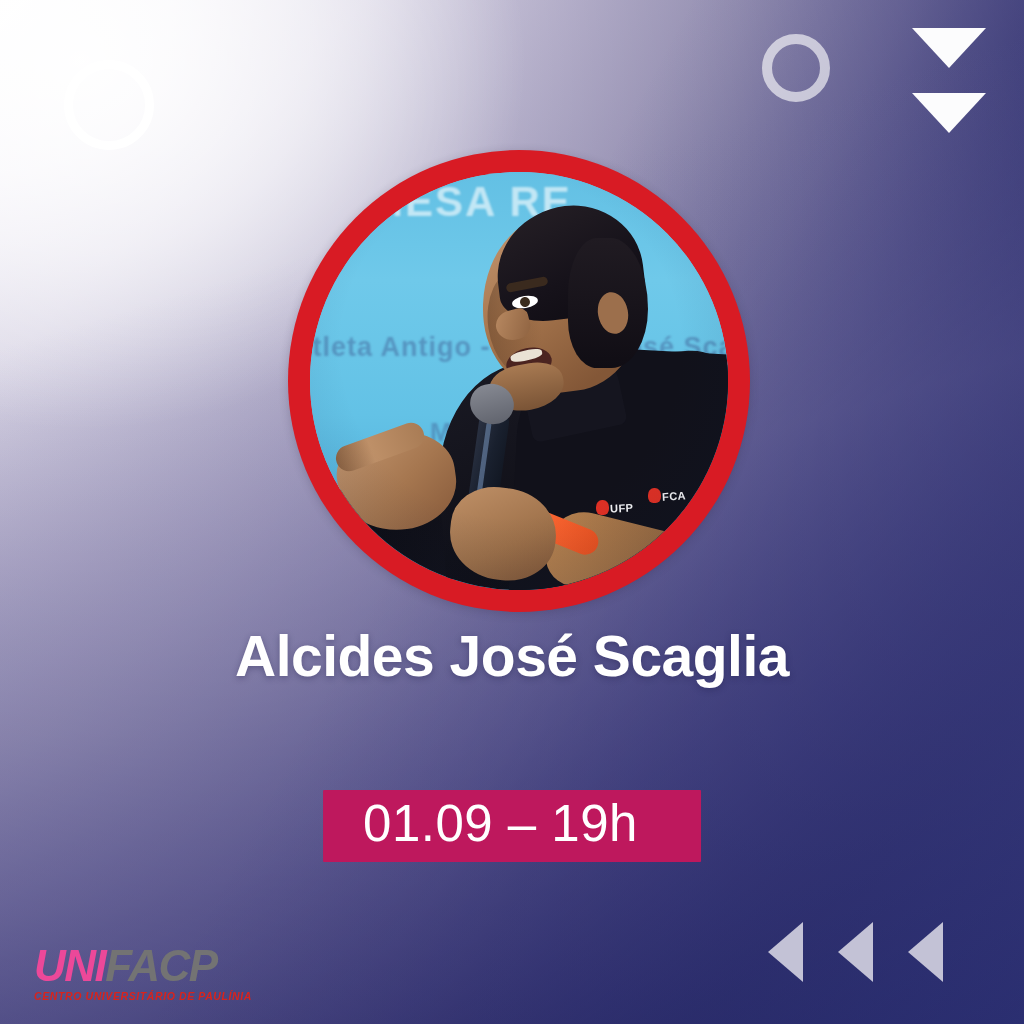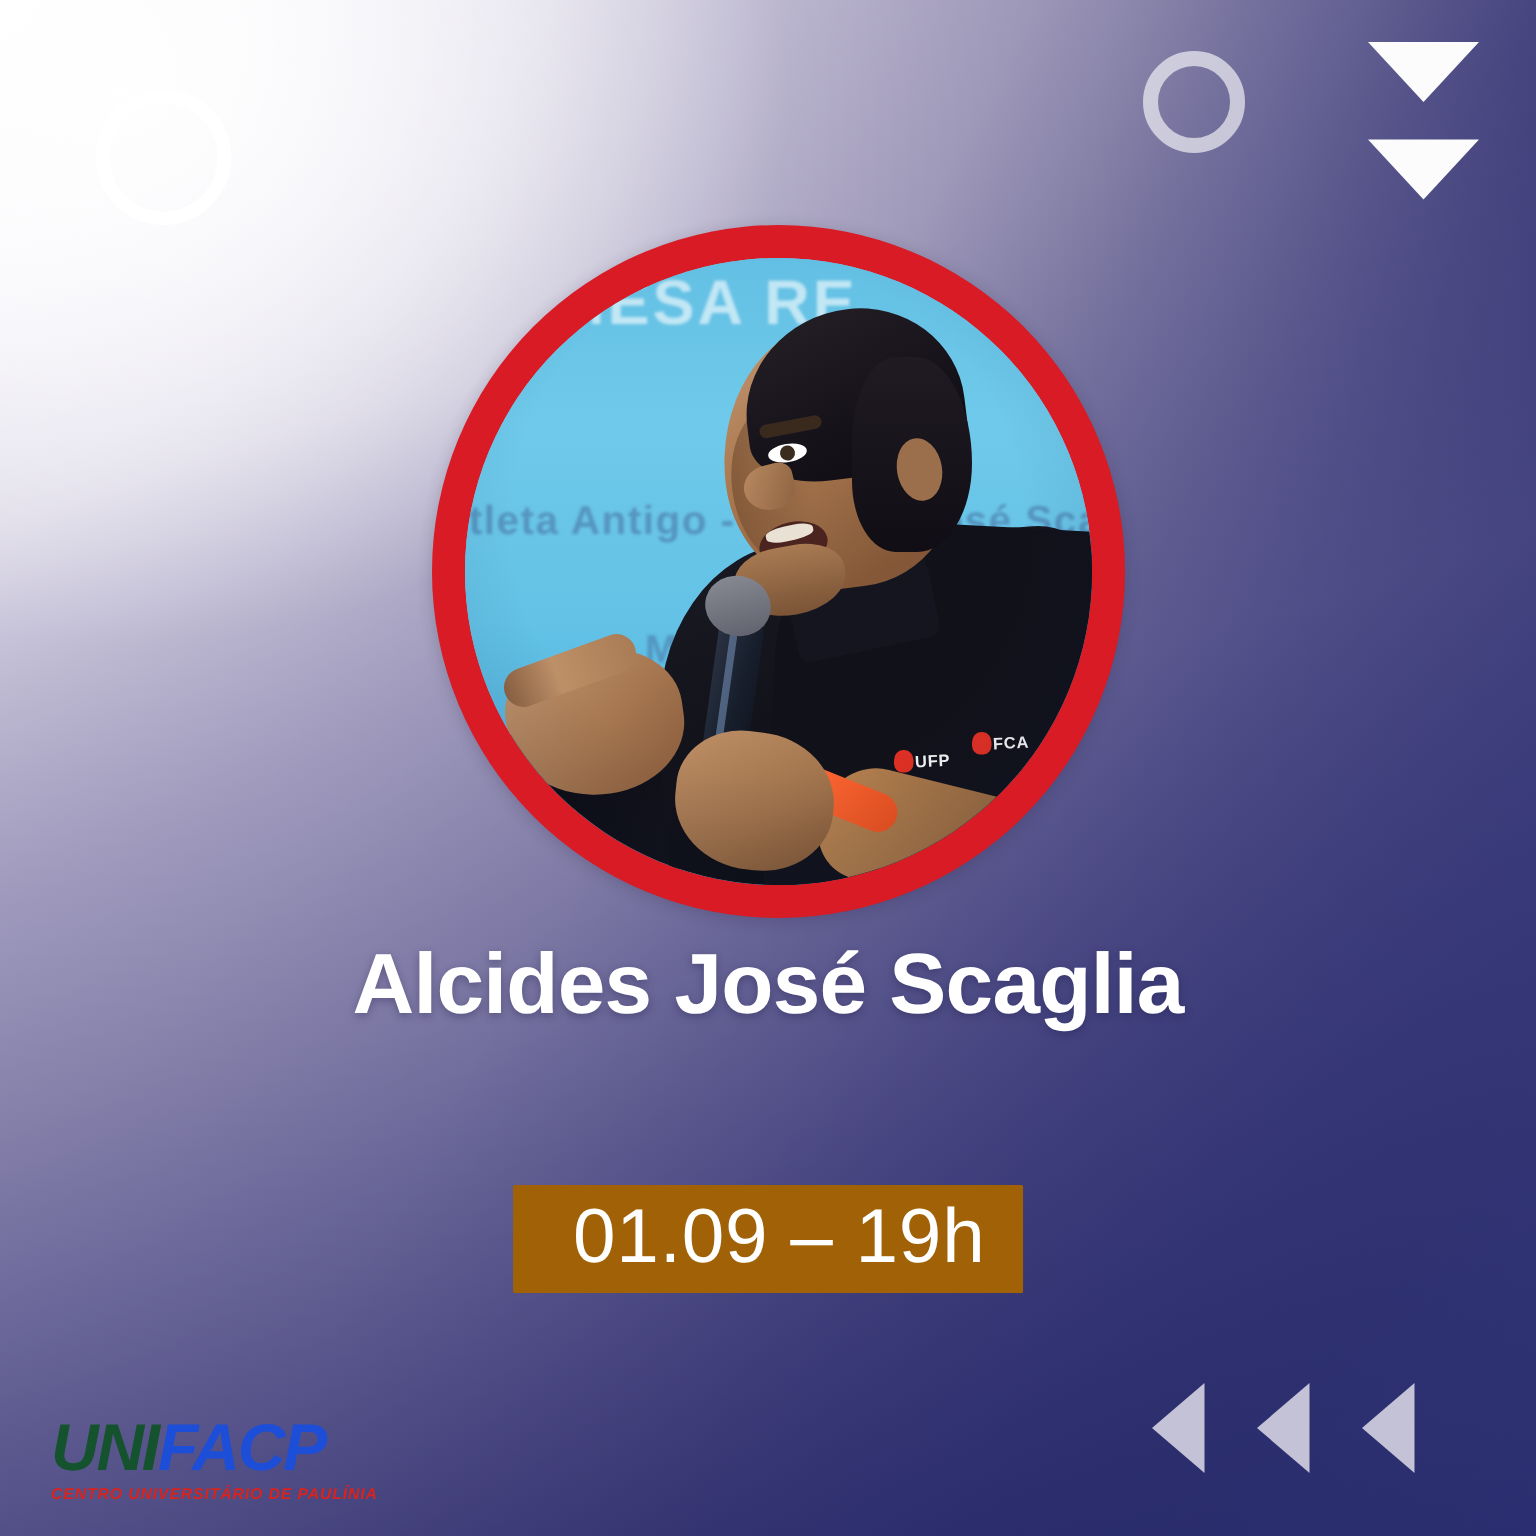--- a/index.html
+++ b/index.html
@@ -368,22 +368,22 @@
     letter-spacing:0px;
     line-height:1.05;
     text-shadow:0 2px 6px rgba(30,25,70,0.28);
     font-family:"Liberation Sans", sans-serif;
   }
   #date-banner {
     position:absolute;
     left:50%;
     transform:translateX(-50%);
     top:790px;
-    background:#a16207;
-    padding:7px 25px 11px 40px;
+    background:#be185d;
+    padding:7px 63px 11px 40px;
     border-radius:1px;
   }
   #date-text {
     color:#FFFFFF;
     font-size:51px;
     font-weight:normal;
     letter-spacing:0.5px;
     line-height:1.05;
     white-space:nowrap;
     font-family:"Liberation Sans", sans-serif;
@@ -397,22 +397,22 @@
   }
   #logo-word {
     font-size:44px;
     font-weight:bold;
     font-style:italic;
     letter-spacing:-1.5px;
     line-height:1;
     white-space:nowrap;
     font-family:"Liberation Sans", sans-serif;
   }
-  .logo-uni { color:#14532d; }
-  .logo-facp { color:#1d4ed8; }
+  .logo-uni { color:#ec4899; }
+  .logo-facp { color:#737373; }
   #logo-tag {
     margin-top:2px;
     font-size:10.5px;
     font-weight:bold;
     font-style:italic;
     color:#D9231C;
     letter-spacing:0.6px;
     white-space:nowrap;
     font-family:"Liberation Sans", sans-serif;
   }

